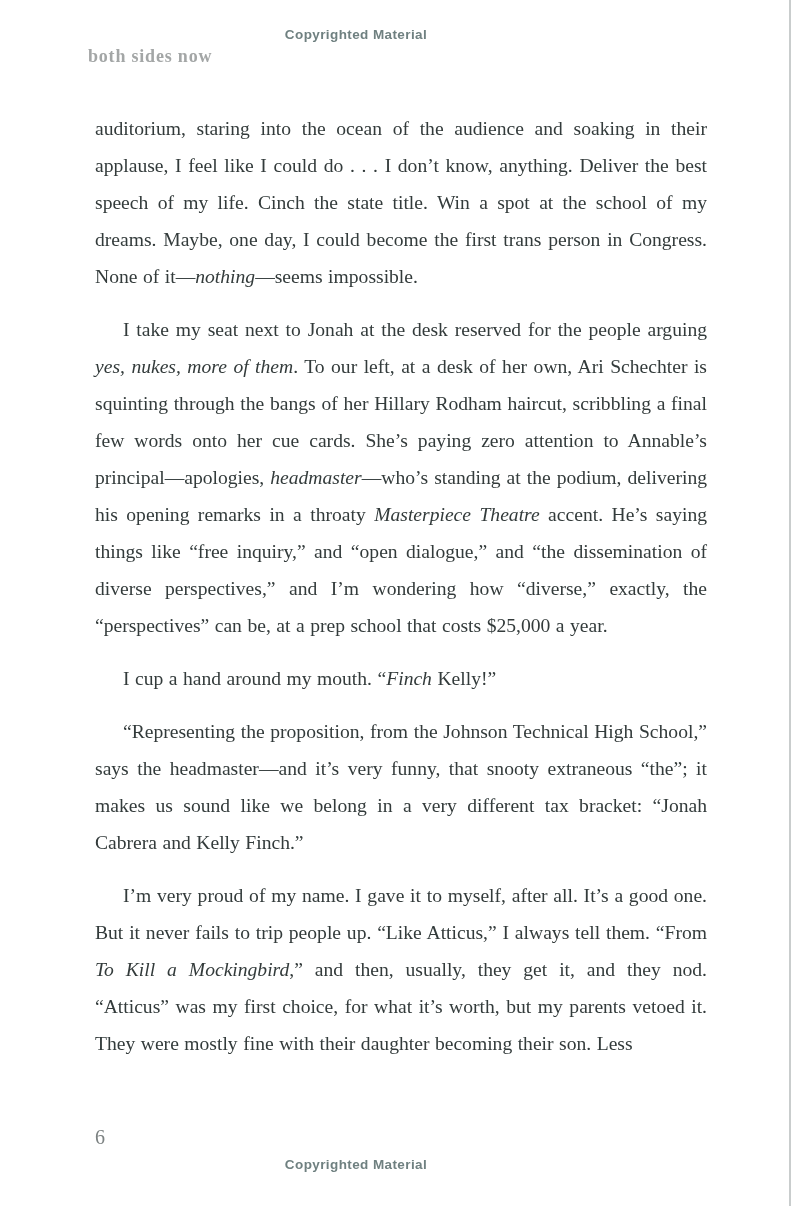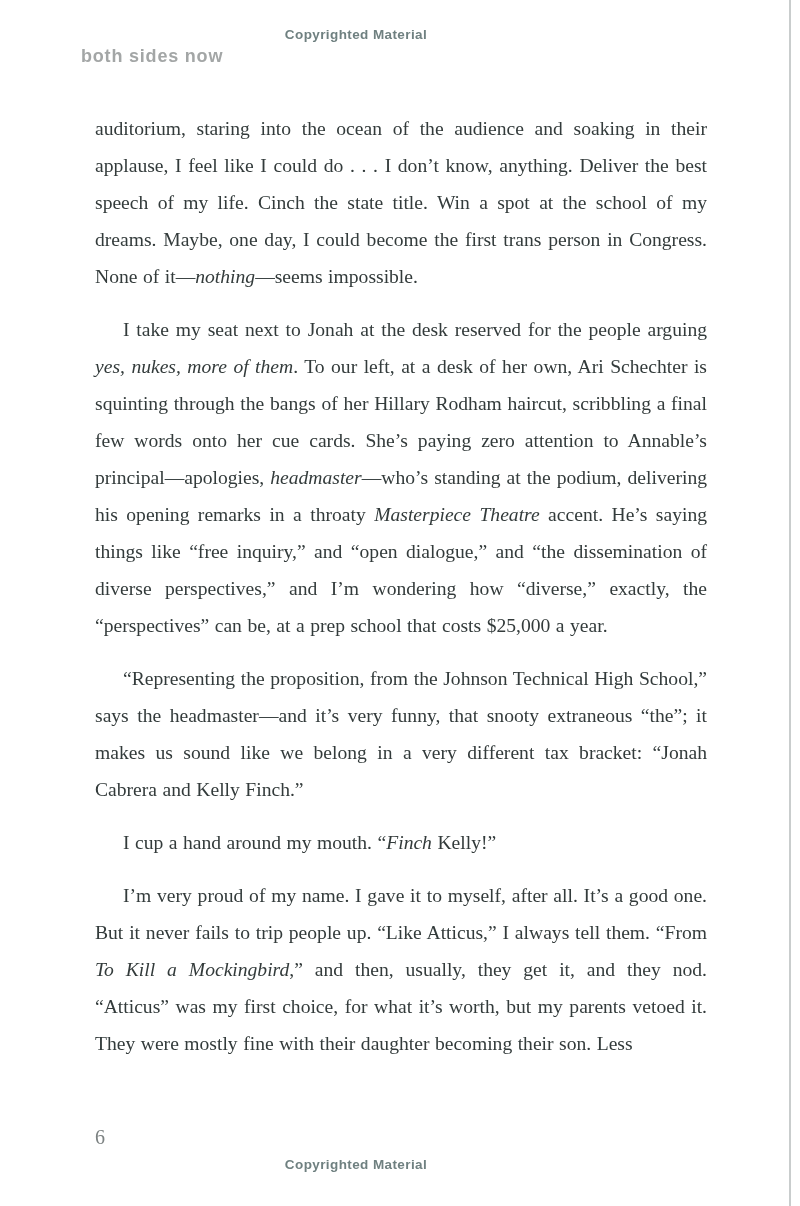--- a/index.html
+++ b/index.html
@@ -20,23 +20,23 @@
     font-family: "Liberation Sans", sans-serif;
     font-weight: bold;
     font-size: 13.5px;
     letter-spacing: 0.4px;
     color: var(--copyright-text, #6f8080);
   }
   .copyright.top { top: 27px; }
   .copyright.bottom { top: 1157px; }
   .running-header {
     position: absolute;
-    left: 81px;
+    left: 88px;
     top: 46px;
-    font-family: Liberation Sans, sans-serif;
+    font-family: Liberation Serif, serif;
     font-weight: bold;
     font-size: 18px;
     letter-spacing: 0.8px;
     color: var(--running-header-text, #a3a6a6);
   }
   .body-text {
     position: absolute;
     left: 95px;
     top: 110px;
     width: 612px;
@@ -68,22 +68,22 @@
 </head>
 <body>
 
 <div class="copyright top">Copyrighted Material</div>
 
 <div class="running-header">both sides now</div>
 
 <div class="body-text">
     <p><span>auditorium, staring into the ocean of the audience and soaking in their applause, I feel like I could do . . . I don’t know, anything. Deliver the best speech of my life. Cinch the state title. Win a spot at the school of my dreams. Maybe, one day, I could become the first trans person in Congress. None of it—</span><i>nothing</i><span>—seems impossible.</span></p>
     <p class="indent"><span>I take my seat next to Jonah at the desk reserved for the people arguing </span><i>yes, nukes, more of them</i><span>. To our left, at a desk of her own, Ari Schechter is squinting through the bangs of her Hillary Rodham haircut, scribbling a final few words onto her cue cards. She’s paying zero attention to Annable’s principal—apologies, </span><i>headmaster</i><span>—who’s standing at the podium, delivering his opening remarks in a throaty </span><i>Masterpiece Theatre</i><span> accent. He’s saying things like “free inquiry,” and “open dialogue,” and “the dissemination of diverse perspectives,” and I’m wondering how “diverse,” exactly, the “perspectives” can be, at a prep school that costs $25,000 a year.</span></p>
+    <p class="indent"><span>I cup a hand around my mouth. “</span><i>Finch</i><span> Kelly!”</span></p>
     <p class="indent"><span>“Representing the proposition, from the Johnson Technical High School,” says the headmaster—and it’s very funny, that snooty extraneous “the”; it makes us sound like we belong in a very different tax bracket: “Jonah Cabrera and Kelly Finch.”</span></p>
-    <p class="indent"><span>I cup a hand around my mouth. “</span><i>Finch</i><span> Kelly!”</span></p>
     <p class="indent"><span>I’m very proud of my name. I gave it to myself, after all. It’s a good one. But it never fails to trip people up. “Like Atticus,” I always tell them. “From </span><i>To Kill a Mockingbird</i><span>,” and then, usually, they get it, and they nod. “Atticus” was my first choice, for what it’s worth, but my parents vetoed it. They were mostly fine with their daughter becoming their son. Less</span></p>
   </div>
 
 <div class="page-number">6</div>
 
 <div class="copyright bottom">Copyrighted Material</div>
 
 <div class="page-edge"></div>
 
 </body></html>

